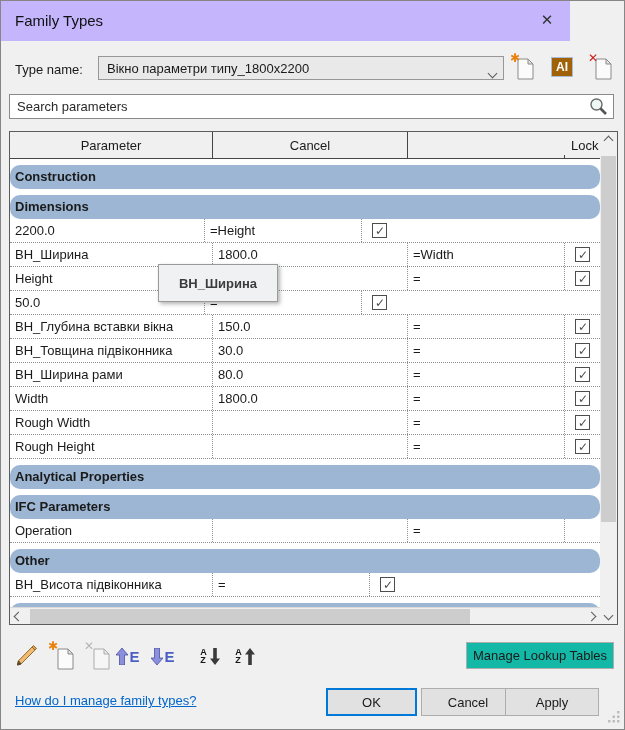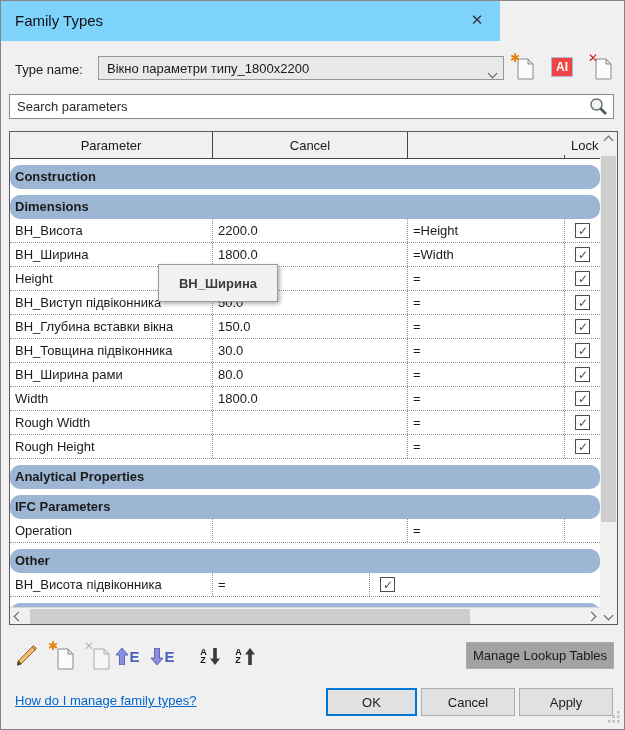--- a/index.html
+++ b/index.html
@@ -1,20 +1,20 @@
 <!DOCTYPE html>
 <html><head>
 <meta charset="utf-8">
 <style>
   html,body{margin:0;padding:0;background:#ffffff;}
   *{box-sizing:border-box;}
   .dialog{position:relative;width:625px;height:730px;background:#f0f0f0;border:1px solid #868686;
           font-family:"Liberation Sans","DejaVu Sans",sans-serif;font-size:13px;color:#1a1a1a;overflow:hidden;}
   
-  .titlebar{position:absolute;left:0;top:0;width:499px;height:40px;background:#7dd3fc;}
+  .titlebar{position:absolute;left:0;top:0;width:569px;height:40px;background:#c4b5fd;}
   .title{position:absolute;left:14px;top:11px;font-size:15px;color:#111;}
   .close-btn{position:absolute;right:12px;top:8px;width:22px;height:22px;display:flex;align-items:center;justify-content:center;
              font-size:15px;color:#333;cursor:default;}
   
   .typename-label{position:absolute;left:14px;top:61px;}
   .combo{position:absolute;left:97px;top:55px;width:406px;height:24px;background:#e9e9e9;border:1px solid #979797;
          display:flex;align-items:center;padding:0 24px 0 8px;text-align:center;}
   .combo .val{white-space:nowrap;overflow:hidden;}
   .combo .chev-wrap{position:absolute;right:7px;top:8px;}
   .chev{display:inline-block;width:7px;height:7px;border-left:1.6px solid #5a5a5a;border-top:1.6px solid #5a5a5a;}
@@ -22,21 +22,21 @@
   .chev.up{transform:rotate(45deg);}
   .chev.left{transform:rotate(-45deg);}
   .chev.right{transform:rotate(135deg);}
   
   .doc-icon{position:absolute;width:24px;height:26px;}
   .doc-icon svg{position:absolute;right:0;bottom:0;}
   .doc-icon .badge{position:absolute;left:-1px;top:-3px;font-size:12px;font-weight:bold;}
   .badge.star{color:#e8820e;}
   .badge.redx{color:#c81e1e;}
   .badge.grayx{color:#b5b5b5;}
-  .ai-icon{position:absolute;left:550px;top:56px;width:22px;height:20px;background:#ef4444;border:1px solid #a8bdd4;
+  .ai-icon{position:absolute;left:550px;top:56px;width:22px;height:20px;background:#a16207;border:1px solid #a8bdd4;
            color:#fff;font-weight:bold;font-size:12px;display:flex;align-items:center;justify-content:center;}
   
   .search{position:absolute;left:8px;top:93px;width:605px;height:25px;background:#fff;border:1px solid #8a8a8a;}
   .search input{position:absolute;left:0;top:0;width:100%;height:100%;border:none;outline:none;background:transparent;
                 padding:0 30px 0 7px;font:13px "Liberation Sans","DejaVu Sans",sans-serif;color:#1a1a1a;}
   .search input::placeholder{color:#2a2a2a;opacity:1;}
   .search .mag{position:absolute;right:4px;top:2px;}
   
   .tbl{position:absolute;left:8px;top:130px;width:609px;height:494px;border:1px solid #5c5c5c;background:#f0f0f0;}
   .tbl-head{position:absolute;left:0;top:0;width:590px;height:27px;display:flex;background:#f0f0f0;border-bottom:1px solid #454545;}
@@ -66,29 +66,29 @@
   
   .tooltip{position:absolute;left:157px;top:263px;width:120px;height:38px;background:#f0f1f3;border:1px solid #9a9a9a;
            box-shadow:2px 2px 4px rgba(0,0,0,0.3);display:flex;align-items:center;justify-content:center;
            font-weight:bold;color:#3c3c3c;z-index:5;}
   
   .btool{position:absolute;left:0;top:638px;width:623px;height:36px;}
   .tbtn{position:absolute;top:3px;width:26px;height:28px;display:flex;align-items:center;justify-content:center;}
   .move-ic{display:flex;align-items:center;gap:1px;}
   .move-ic .e{font-weight:bold;font-size:15px;color:#4a5ec4;line-height:15px;}
   .az{display:flex;flex-direction:column;font-size:9px;font-weight:bold;line-height:8px;color:#161616;margin-right:2px;}
-  .manage-btn{position:absolute;left:465px;top:641px;width:148px;height:27px;background:#a3a3a3;border:1px solid #adadad;
+  .manage-btn{position:absolute;left:465px;top:641px;width:148px;height:27px;background:#14b8a6;border:1px solid #adadad;
               display:flex;align-items:center;justify-content:center;}
   
   .help-link{position:absolute;left:14px;top:692px;color:#0066cc;text-decoration:underline;}
   .btn{position:absolute;top:687px;height:28px;background:#e1e1e1;border:1px solid #adadad;
        display:flex;align-items:center;justify-content:center;}
   .btn.ok{left:325px;width:91px;border:2px solid #0078d7;}
   .btn.cancel{left:420px;width:94px;}
-  .btn.apply{left:518px;width:94px;}
+  .btn.apply{left:504px;width:94px;}
   .grip{position:absolute;right:3px;bottom:3px;}
 </style>
 </head>
 <body>
 
 <div class="dialog">
 
   <div class="titlebar">
     <span class="title">Family Types</span>
     <span class="close-btn">✕</span>
@@ -133,21 +133,20 @@
       <div class="hc w1">Parameter</div>
       <div class="hc w2">Cancel</div>
       <div class="hc w3">Formula</div>
       <div class="hc w4">Lock</div>
     </div>
 
     <div class="tbl-body">
         <div class="row group"><span>Construction</span></div>
         <div class="row group"><span>Dimensions</span></div>
         <div class="row param">
-    <div class="c name"><span>ВН_Висота</span></div>
     <div class="c val"><span>2200.0</span></div>
     <div class="c form"><span>=Height</span></div>
     <div class="c lock">
       <span class="cb">
               <span class="tick">✓</span>
             </span>
     </div>
   </div>
         <div class="row param">
     <div class="c name"><span>ВН_Ширина</span></div>
@@ -163,21 +162,20 @@
     <div class="c name"><span>Height</span></div>
     <div class="c val"><span></span></div>
     <div class="c form"><span>=</span></div>
     <div class="c lock">
       <span class="cb">
               <span class="tick">✓</span>
             </span>
     </div>
   </div>
         <div class="row param">
-    <div class="c name"><span>ВН_Виступ підвіконника</span></div>
     <div class="c val"><span>50.0</span></div>
     <div class="c form"><span>=</span></div>
     <div class="c lock">
       <span class="cb">
               <span class="tick">✓</span>
             </span>
     </div>
   </div>
         <div class="row param">
     <div class="c name"><span>ВН_Глубина вставки вікна</span></div>

